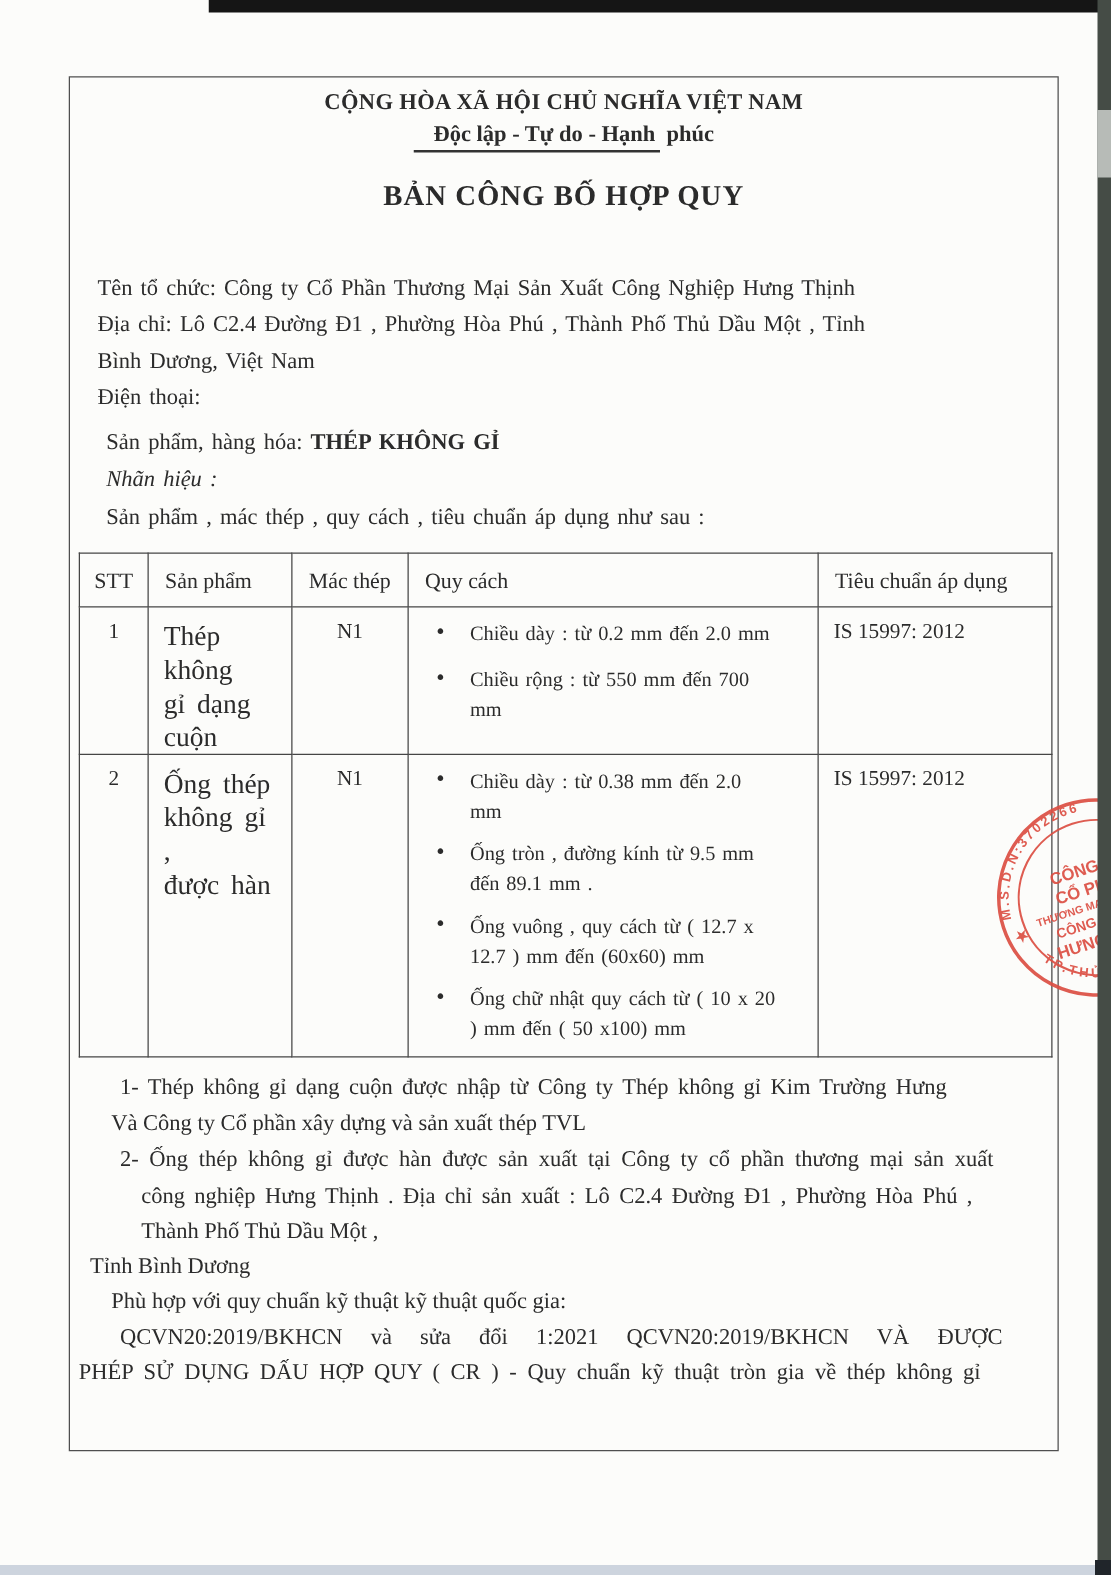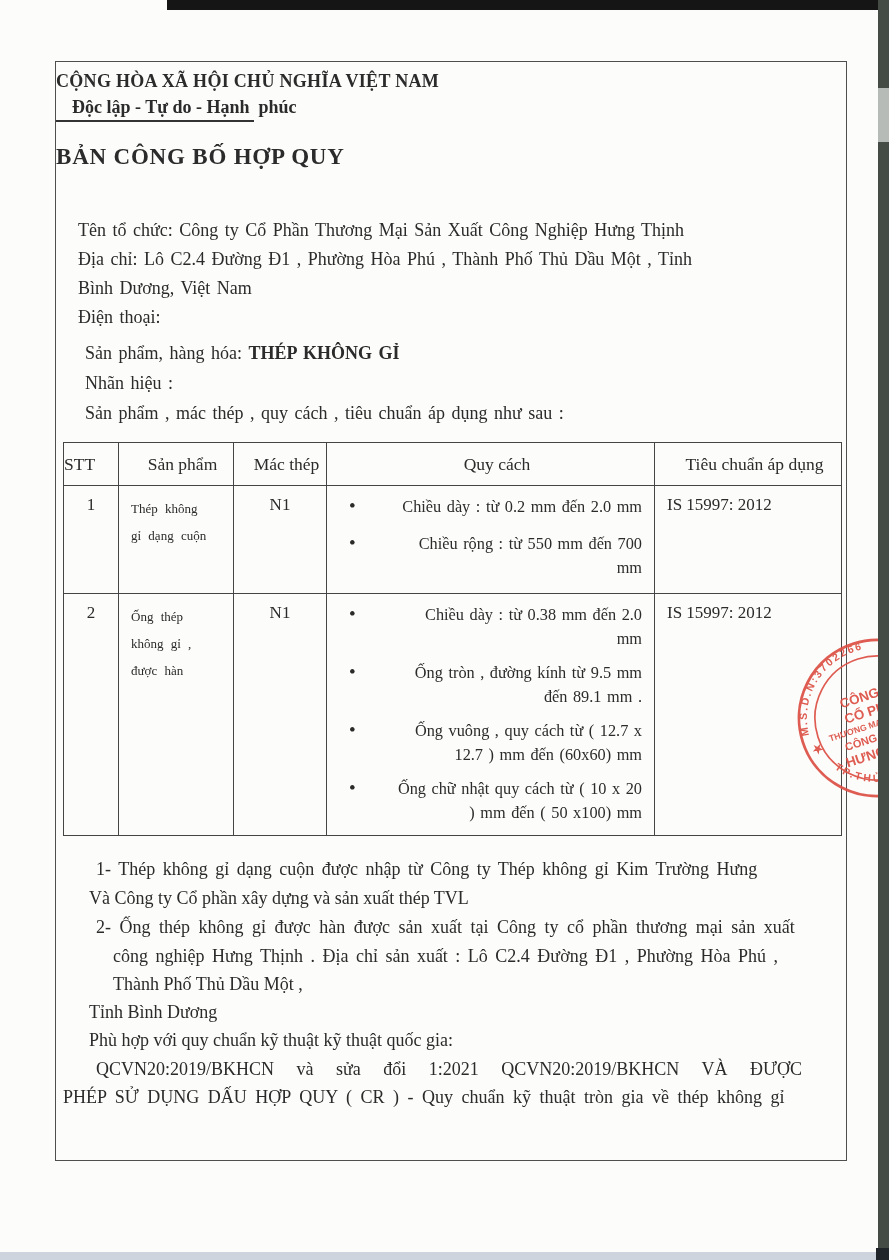--- a/index.html
+++ b/index.html
@@ -14,66 +14,66 @@
   .scan-right  { position:absolute; left:878px; top:0; width:11px; height:1253px; background:#454c46; z-index:6; }
   .scan-right-notch { position:absolute; left:878px; top:88px; width:11px; height:54px; background:#b7bbb7; z-index:7; }
   .scan-bottom { position:absolute; left:0; top:1252px; width:889px; height:8px; background:#cdd4de; z-index:6; }
   .scan-bottom-corner { position:absolute; left:876px; top:1248px; width:13px; height:12px; background:#20252a; z-index:7; }
 
   
   .frame {
     position:absolute; left:55px; top:61px; width:792px; height:1100px;
     border:1.5px solid #4f4f4f; background:transparent; z-index:2;
   }
-  .center { width:100%; text-align:left; position:absolute; left:0; }
+  .center { width:100%; text-align:center; position:absolute; left:0; }
   .nat-header { top:9px;  font-size:18px; font-weight:bold; letter-spacing:.3px; }
   .motto      { top:35px; font-size:18px; font-weight:bold; }
   .motto-main { display:inline-block; border-bottom:2px solid #333; padding:0 4px 2px 16px; }
   .motto-tail { padding-left:5px; }
   .doc-title  { top:82px;  font-size:23px; font-weight:bold; letter-spacing:.8px; }
   .doc-no     { top:126px; font-size:18.5px; }
 
   .iline { position:absolute; font-size:18px; word-spacing:2px; white-space:nowrap; }
   .i-org   { left:22px; top:158px; }
   .i-addr1 { left:22px; top:187px; }
   .i-addr2 { left:22px; top:216px; }
   .i-phone { left:22px; top:245px; }
   .i-prod  { left:29px; top:281px; }
-  .i-brand { left:29px; top:311px; }
+  .i-brand { left:29px; top:311px;font-style:italic; }
   .i-intro { left:29px; top:341px; }
   .bold { font-weight:bold; }
 
   
   table.spec {
     position:absolute; left:7px; top:380px; width:778px;
     border-collapse:collapse; table-layout:fixed; font-size:17px;
   }
   table.spec td { border:1.5px solid #454545; vertical-align:top; }
-  tr.hrow td { height:43px; vertical-align:middle; font-size:17.5px; padding-left:13px;text-align:center; }
-  tr.hrow td.c { text-align:left; padding-left:0; }
+  tr.hrow td { height:43px; vertical-align:middle; font-size:17.5px; padding-left:13px; }
+  tr.hrow td.c { text-align:center; padding-left:0; }
   td.stt   { text-align:center; padding-top:9px; }
-  td.prod  { padding:9px 6px 0 12px; white-space:pre-line; line-height:27px; word-spacing:4px; font-size:13px; }
+  td.prod  { padding:9px 6px 0 12px; white-space:pre-line; line-height:27px; word-spacing:4px; font-size:22px; }
   td.grade { text-align:center; padding-top:9px; }
   td.std   { padding:9px 4px 0 12px; }
-  td.specs ul { list-style:none; margin-top:9px;text-align:right; }
+  td.specs ul { list-style:none; margin-top:9px; }
   td.specs li {
     position:relative; margin:0 12px 13px 49px;
     white-space:pre-line; line-height:24px; font-size:16.3px; word-spacing:1.5px;
   }
   td.specs li::before { content:"\2022"; position:absolute; left:-27px; top:-1px; font-size:19px; }
   tr.r2 td.specs li { margin-bottom:10px; }
 
   
   .nline { position:absolute; font-size:18px; white-space:nowrap; }
   .n1 { left:40px; top:797px; word-spacing:3px; }
   .n2 { left:33px; top:826px; }
   .n3 { left:40px; top:855px; word-spacing:4px; }
   .n4 { left:57px; top:884px; word-spacing:3px; }
   .n5 { left:57px; top:912px; }
-  .n6 { left:33px; top:940px; }
+  .n6 { left:16px; top:940px; }
   .n7 { left:33px; top:968px; }
   .n8 { left:40px; top:997px; word-spacing:18px; }
   .n9 { left:7px;  top:1025px; word-spacing:4px; }
 
   
   .stamp { position:absolute; left:791px; top:632px; width:172px; height:172px; z-index:4; opacity:.92; }
   .stamp text { font-family:"Liberation Sans", sans-serif; font-weight:bold; }
 </style>
 </head>
 <body>

